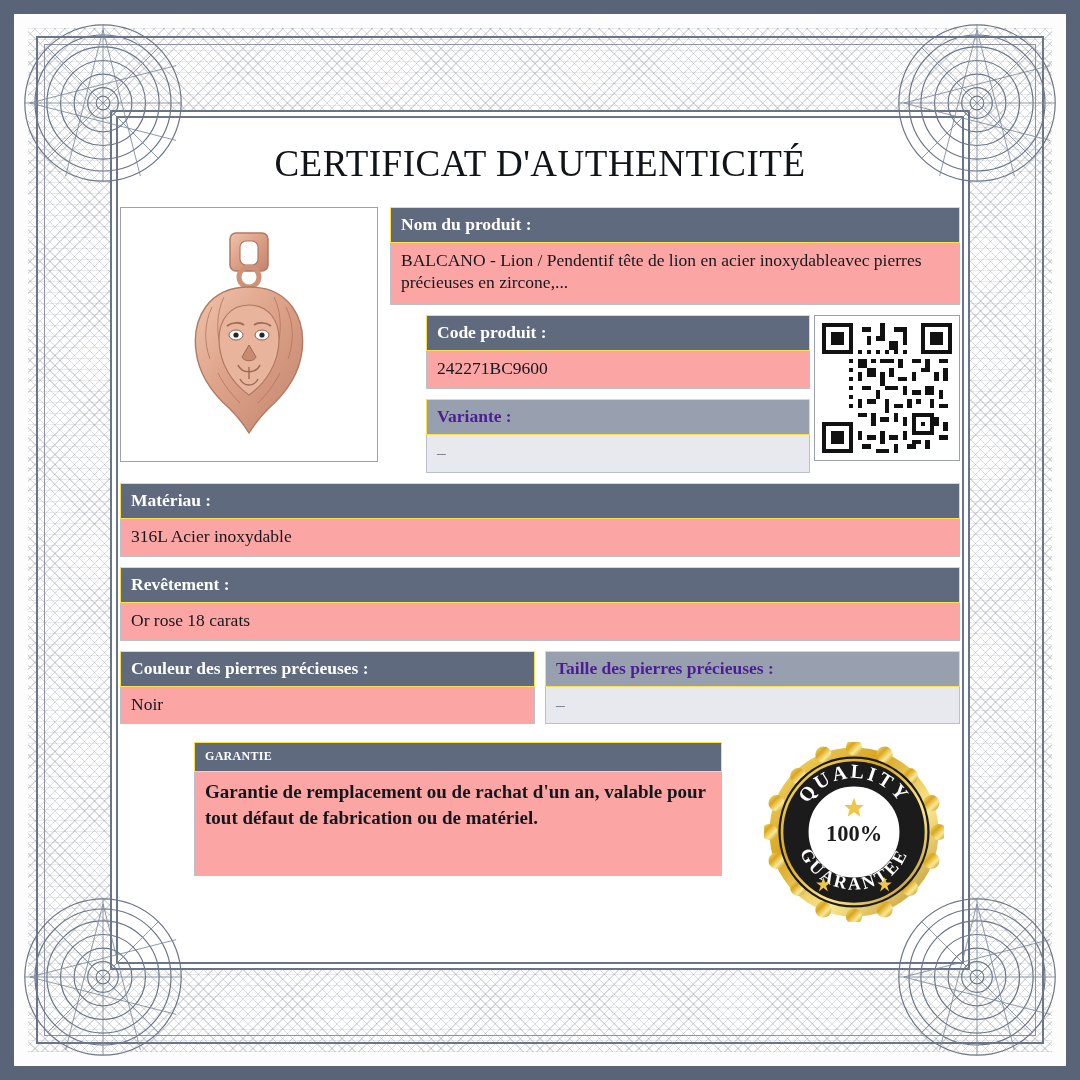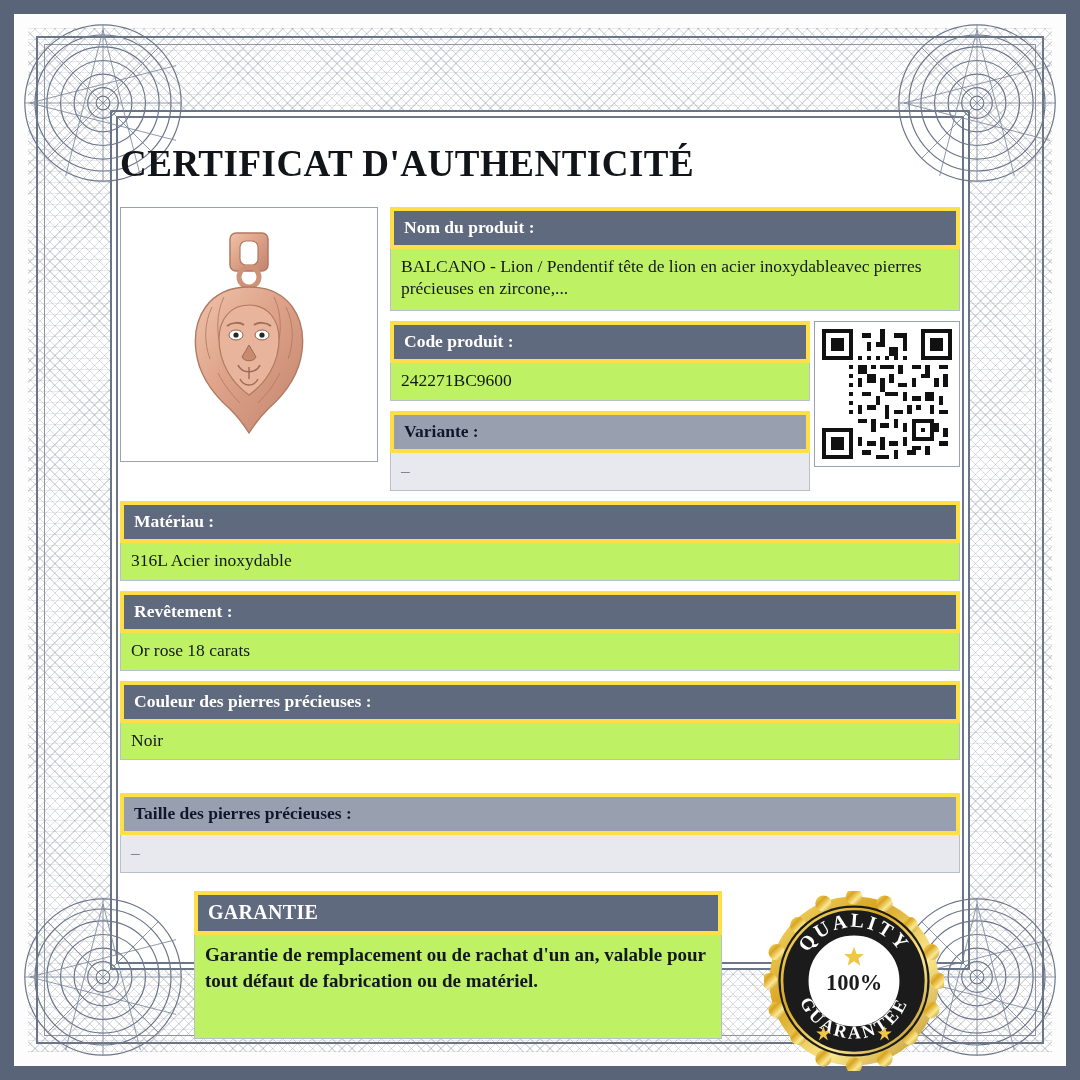--- a/index.html
+++ b/index.html
@@ -58,62 +58,62 @@
   .r-tr { right: 4px; top: 4px; }
   .r-bl { left: 4px;  bottom: 4px; }
   .r-br { right: 4px; bottom: 4px; }
 
   
   .content {
     position: absolute;
     left: 120px; top: 126px; right: 120px; bottom: 118px;
   }
   .doc-title {
-    text-align: left;
+    text-align: center;
     font-size: 37px;
-    font-weight: bold;
+    font-weight: normal;
     letter-spacing: .5px;
     color: #111418;
     margin: 16px 0 22px 0;
   }
 
-  .row { display: flex; gap: 23px; flex-direction: column; }
+  .row { display: flex; gap: 10px; }
   .field { margin-bottom: 10px; }
   .fhead {
     background: #606a7e;
     color: #ffffff;
     font-weight: bold;
     font-size: 17.5px;
     padding: 6px 10px 7px 10px;
-    border: 4px solid #fde047;
-  }
-  .fhead.muted { background: #98a0b0; color: #0f172a; }
+    border: 1px solid #fde047;
+  }
+  .fhead.muted { background: #98a0b0; color: #4c1d95; }
   .fbody {
-    background: #bef264;
+    background: #fca5a5;
     border: 1px solid #b9bfcb;
     border-top: none;
     color: #14181d;
     font-size: 17.5px;
     padding: 7px 10px 8px 10px;
     line-height: 1.25;
   }
   .fbody.muted { background: #e7e9ee; color: #6e7686; }
   .fbody.two-line { min-height: 62px; }
 
   
   .top-block { display: flex; gap: 12px; }
   .photo-box {
     width: 258px; height: 255px;
     border: 1px solid #9aa1b0;
     background: #ffffff;
     display: flex; align-items: center; justify-content: center;
     flex: 0 0 258px;
   }
   .top-right { flex: 1 1 auto; display: flex; flex-direction: column; }
-  .code-qr { display: flex; gap: 4px; }
+  .code-qr { display: flex; gap: 4px; margin-left: 36px; }
   .code-col { flex: 1 1 auto; }
   .qr-box {
     flex: 0 0 146px;
     width: 146px; height: 146px;
     border: 1px solid #9aa1b0;
     padding: 7px;
     background: #fff;
     display: flex; align-items: center; justify-content: center;
   }
   .qr-box svg { width: 100%; height: 100%; }
@@ -128,21 +128,21 @@
   .warranty {
     margin-left: 74px;
     width: 528px;
   }
   .warranty .fbody {
     font-size: 19px;
     font-weight: bold;
     line-height: 1.33;
     min-height: 104px;
   }
-  .warranty .fhead { font-size: 20px; letter-spacing: .3px; }
+  .warranty .fhead { font-size: 12px; letter-spacing: .3px; }
   .seal {
     margin-left: 42px;
     width: 180px; height: 180px;
     flex: 0 0 180px;
   }
   .seal svg { width: 100%; height: 100%; display: block; }
 </style>
 </head>
 <body>
 

